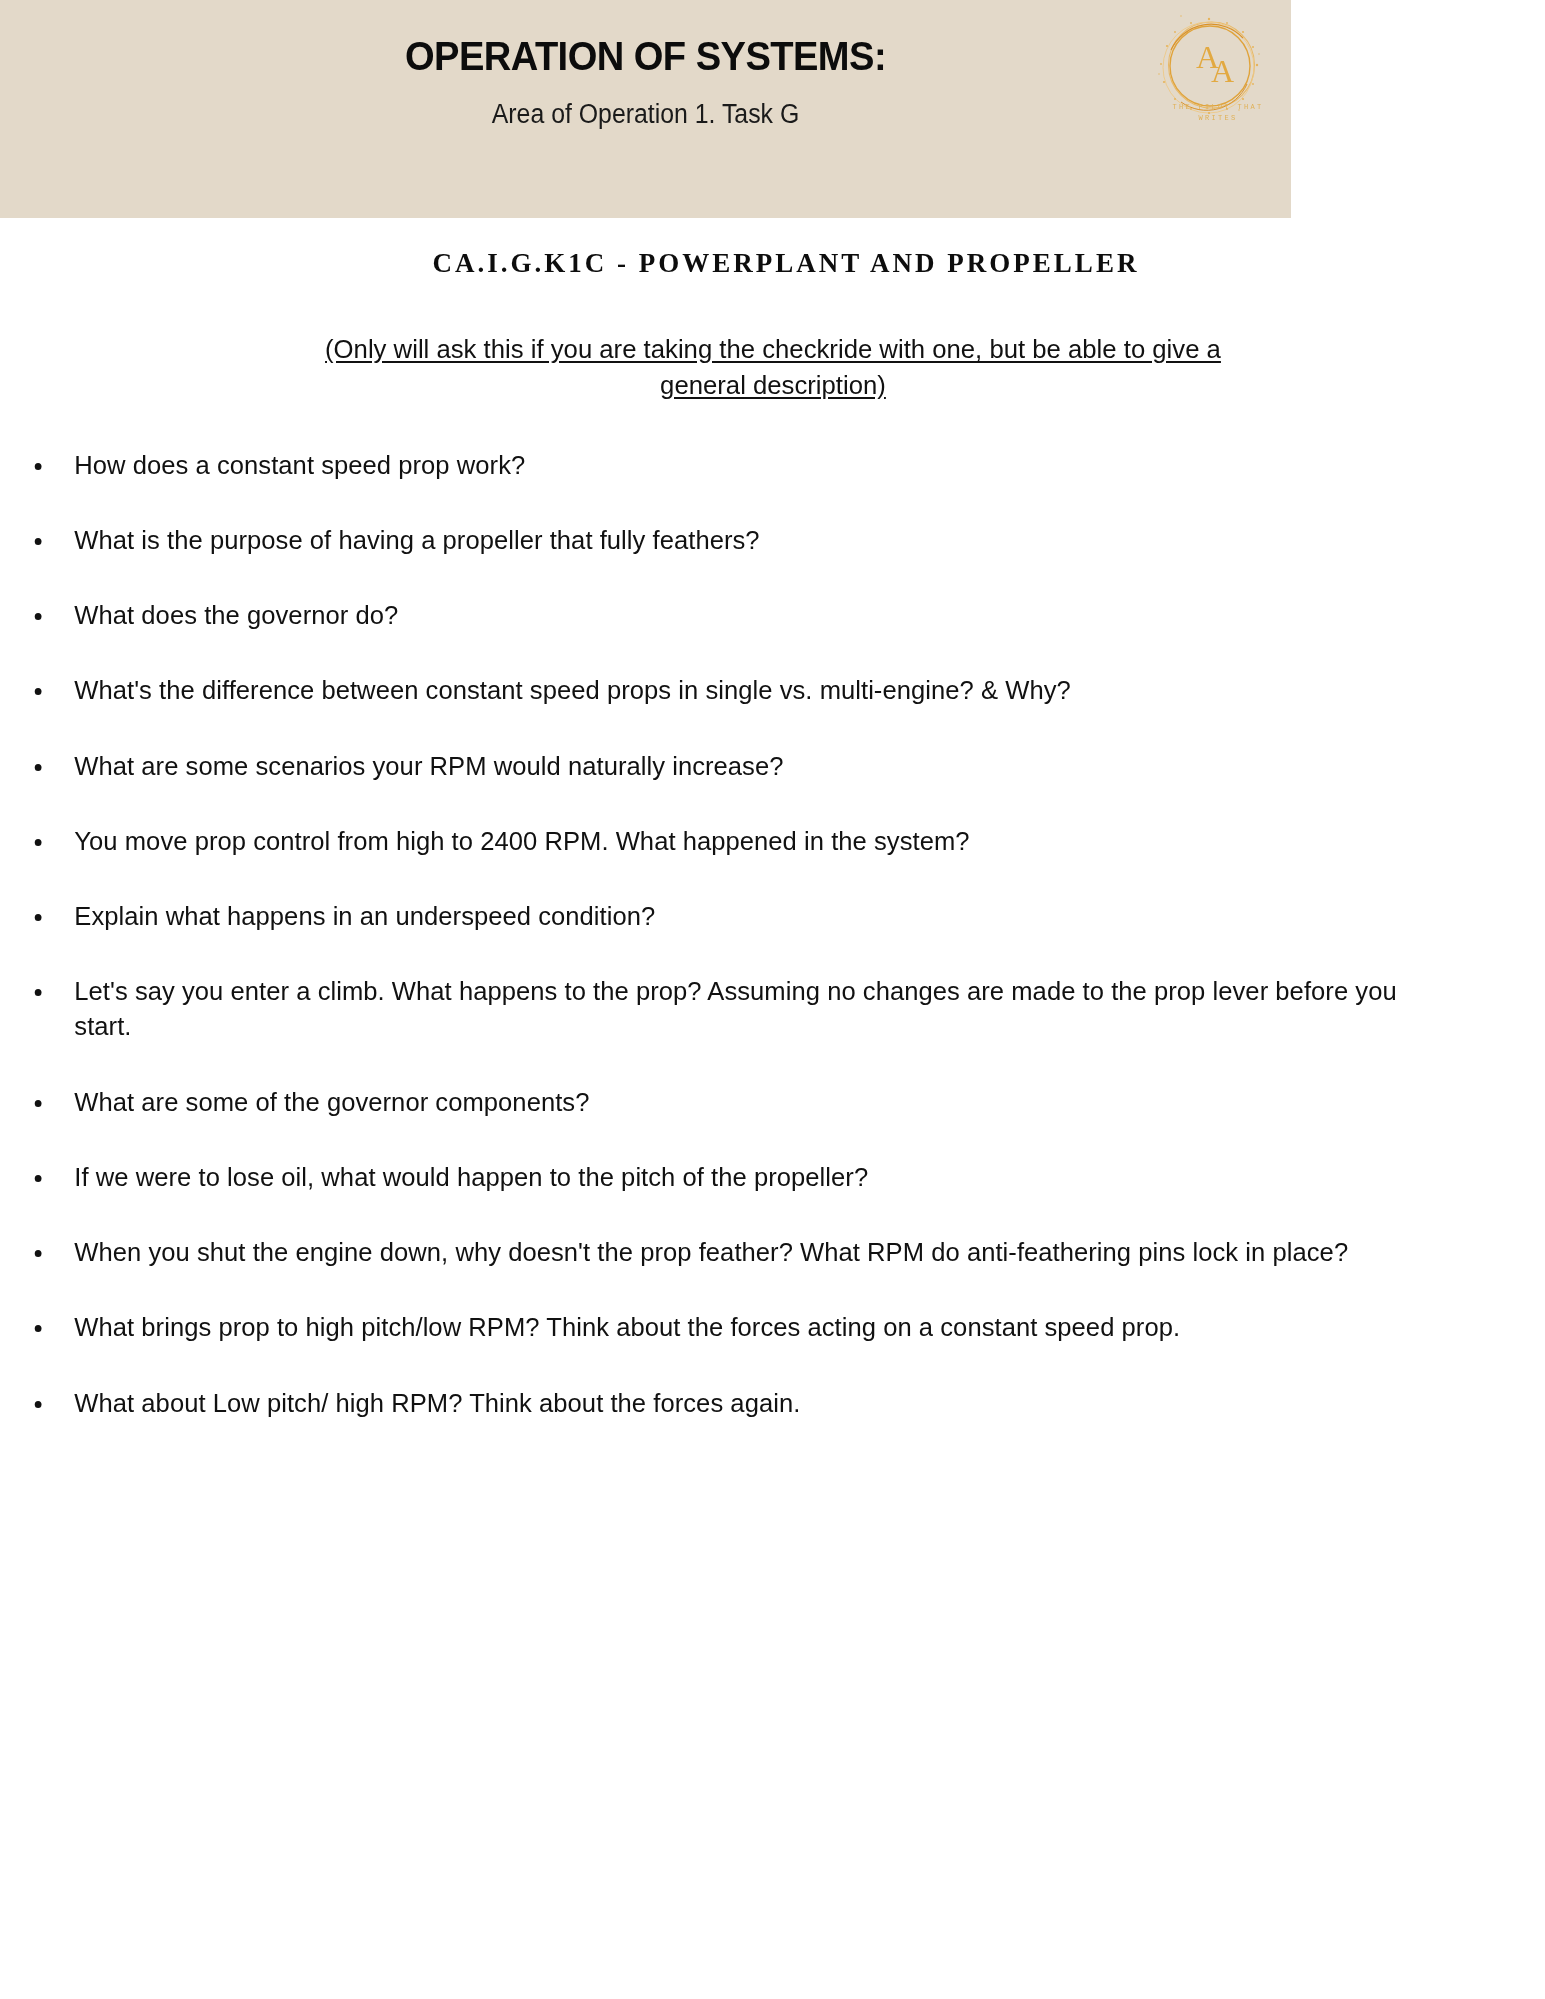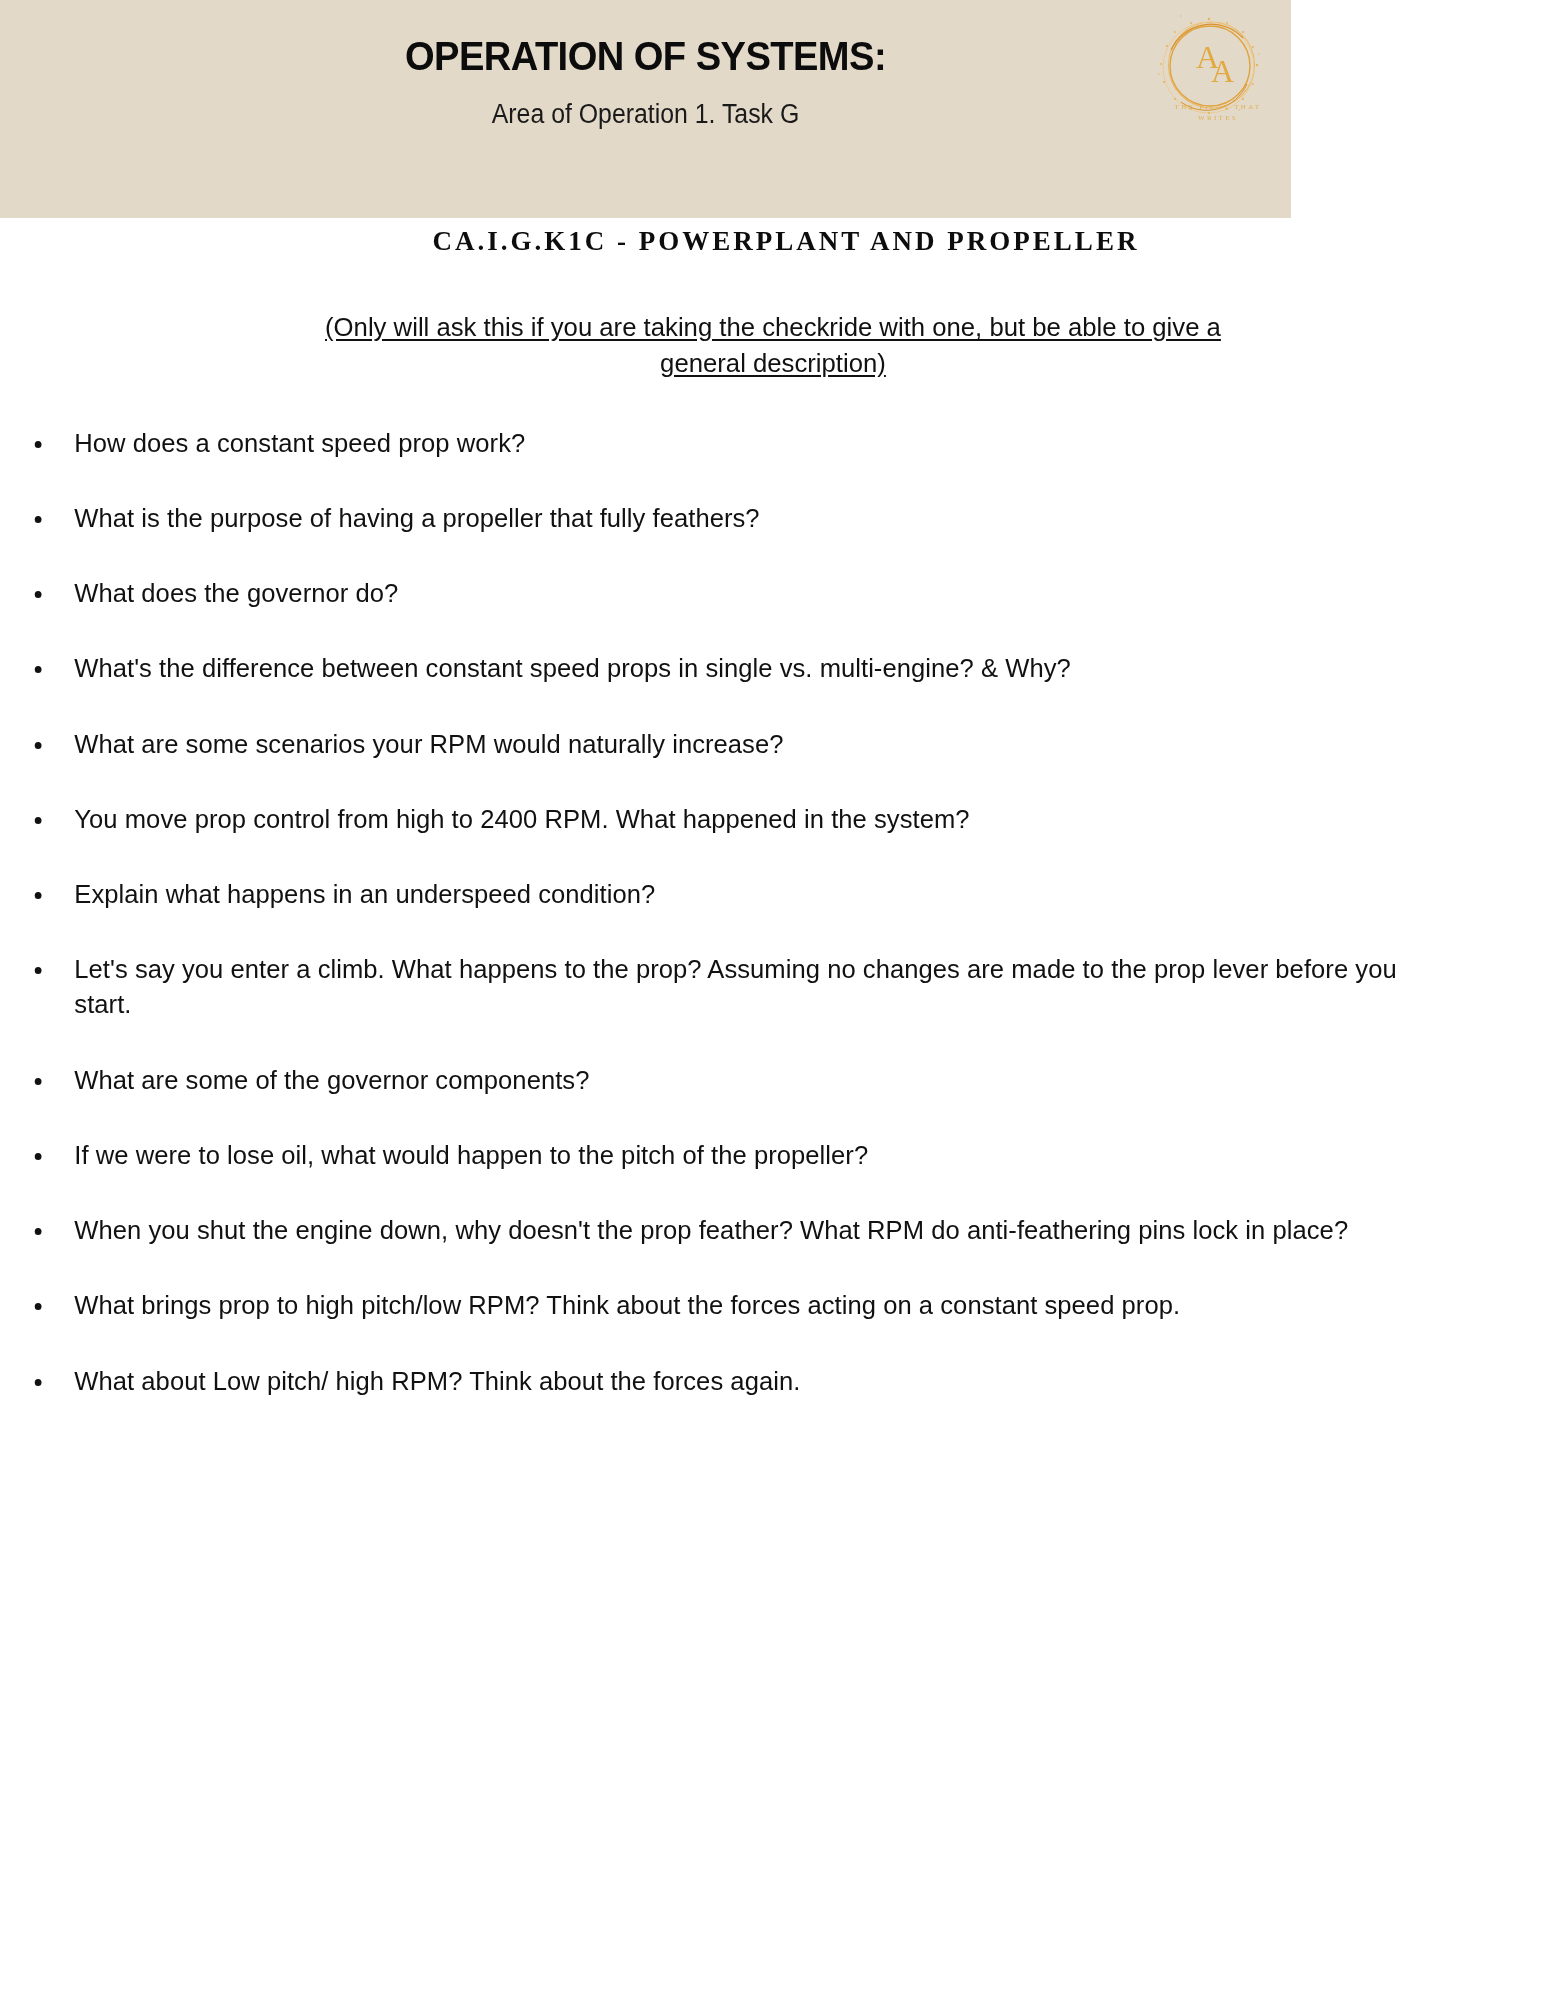--- a/index.html
+++ b/index.html
@@ -55,42 +55,42 @@
     width: 126px;
     height: 132px;
   }
   .logo-wrap svg { display: block; }
   .logo-tagline {
     position: absolute;
     left: 16px;
     right: 0;
     top: 92px;
     text-align: center;
-    font-family: Liberation Serif, serif;
+    font-family: Liberation Mono, monospace;
     font-size: 7px;
     letter-spacing: 2.3px;
     color: #e0b156;
     line-height: 1.55;
     white-space: pre-line;
   }
 
   
   .page-body {
     position: relative;
     padding: 0;
   }
 
   .section-heading {
     text-align: center;
     font-family: "Liberation Serif", serif;
     font-weight: bold;
     font-size: 27px;
     letter-spacing: 3.0px;
     color: #0d0d0d;
-    margin: 8px 0 0 0;
+    margin: 30px 0 0 0;
     padding-left: 27px;
   }
 
   ul.q-list {
     list-style: none;
     margin: 0;
     padding: 0;
   }
   ul.q-list li {
     position: relative;

